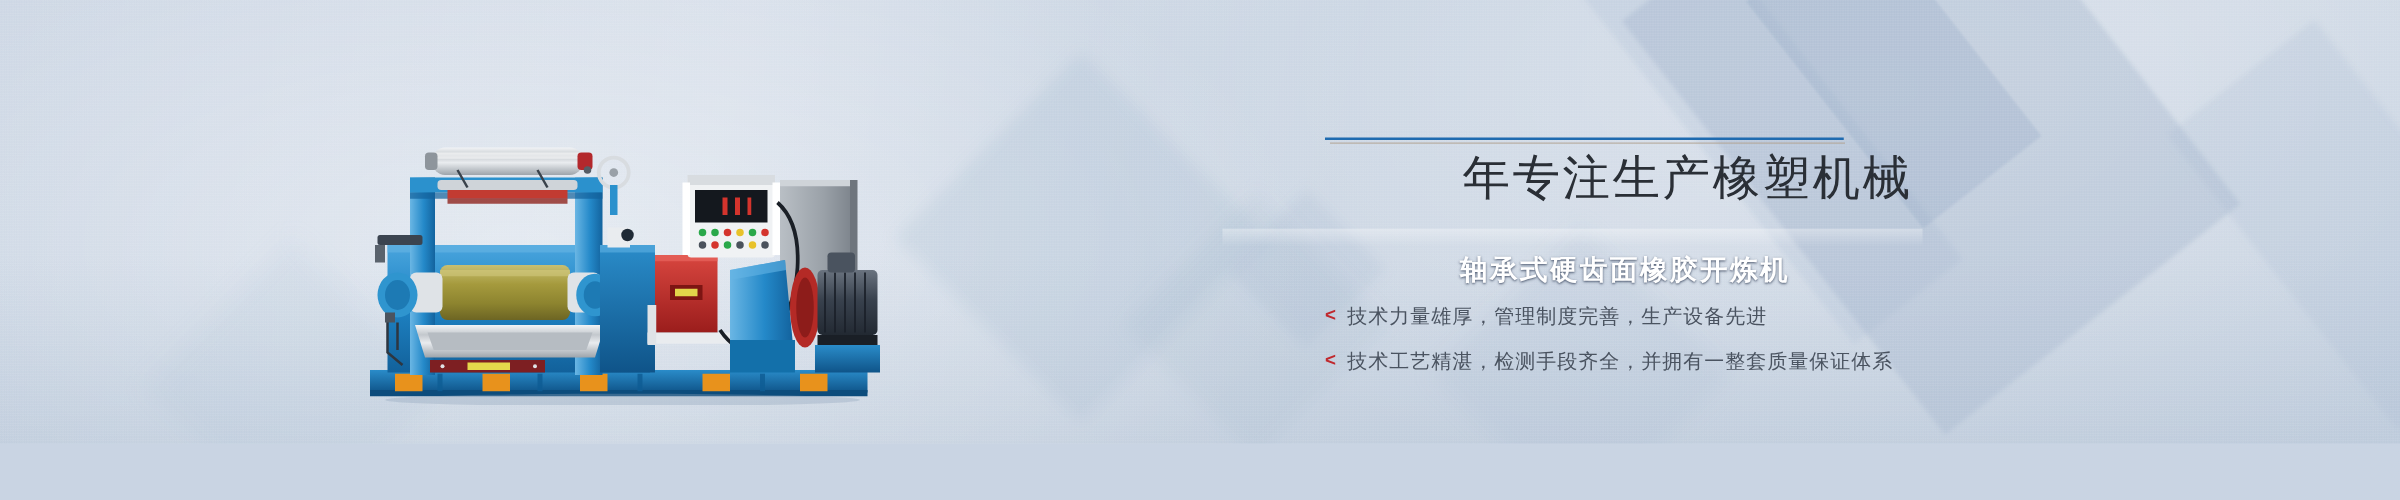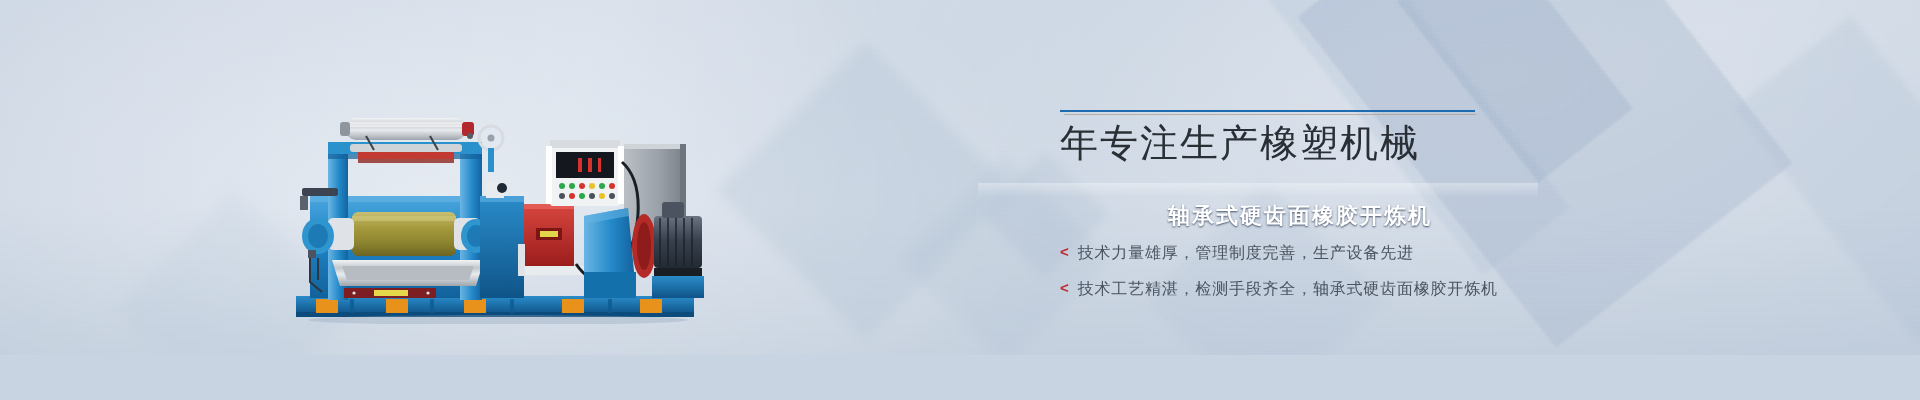--- a/index.html
+++ b/index.html
@@ -10,20 +10,21 @@
   body {
     font-family: "Liberation Sans", sans-serif;
   }
 
   #banner {
     position: relative;
     width: 1920px;
     height: 355px;
     overflow: hidden;
     background: linear-gradient(160deg, #ccd6e4 0%, #c6d2e1 38%, #cdd7e4 62%, #c5d1e0 100%);
+    text-align: right;
   }
 
   
   .texture {
     position: absolute;
     inset: 0;
     background-image:
       repeating-linear-gradient(0deg, rgba(255,255,255,.055) 0 1px, rgba(0,0,0,0) 1px 2px),
       repeating-linear-gradient(90deg, rgba(255,255,255,.045) 0 1px, rgba(0,0,0,0) 1px 2px);
     pointer-events: none;
@@ -452,18 +453,18 @@
       <div class="ribbon-label">轴承式硬齿面橡胶开炼机</div>
     </div>
 
     <div class="bullets">
       <div class="bullet">
         <span class="bullet-mark">&lt;</span>
         <span class="bullet-text">技术力量雄厚，管理制度完善，生产设备先进</span>
       </div>
       <div class="bullet">
         <span class="bullet-mark">&lt;</span>
-        <span class="bullet-text">技术工艺精湛，检测手段齐全，轴承式硬齿面橡胶开炼机</span>
+        <span class="bullet-text">技术工艺精湛，检测手段齐全，并拥有一整套质量保证体系</span>
       </div>
     </div>
 
   </div>
 </div>
 
 </body></html>

